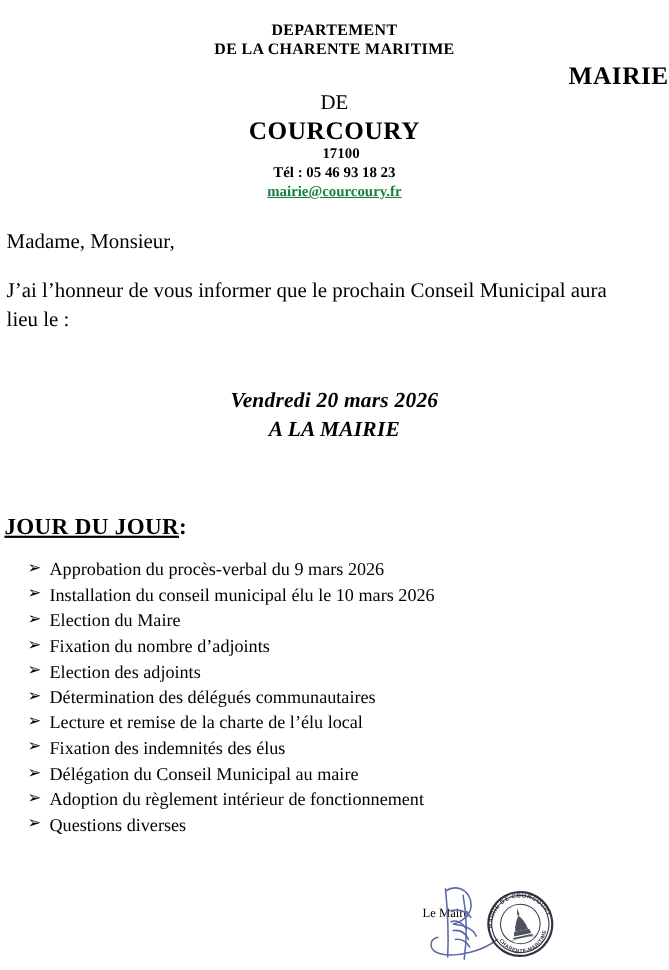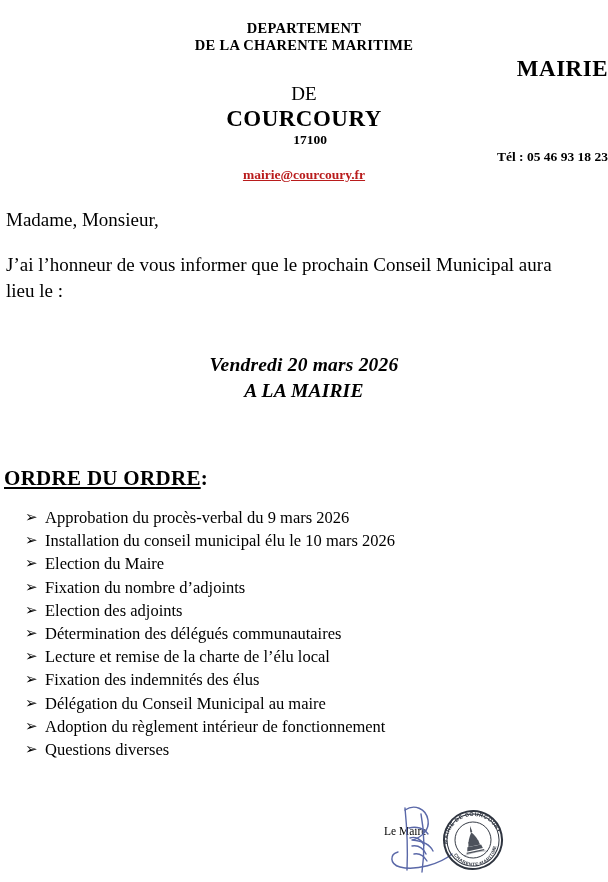--- a/index.html
+++ b/index.html
@@ -56,28 +56,27 @@
   .lh-postal {
     font-weight: bold;
     font-size: 13.5px;
     line-height: 16px;
     padding-left: 12px;
   }
   .lh-phone {
     font-weight: bold;
     font-size: 13.5px;
     line-height: 17px;
-    text-align: right;
   }
   .lh-email {
     font-weight: bold;
     font-size: 13.5px;
     line-height: 17px;
     text-decoration: underline;
-    color: #b91c1c;
+    color: #15803d;
     display: inline-block;
   }
 
   
   .body-block {
     padding-left: 6px;
     padding-right: 20px;
   }
   .salutation {
     font-size: 19px;
@@ -190,21 +189,21 @@
     <p class="salutation">Madame, Monsieur,</p>
     <p class="intro">J’ai l’honneur de vous informer que le prochain Conseil Municipal aura lieu le :</p>
   </section>
 
   <section class="meeting">
     <div>Vendredi 20 mars 2026</div>
     <div>A LA MAIRIE</div>
   </section>
 
   <section>
-    <div class="agenda-heading"><span class="underlined">ORDRE DU ORDRE</span><span class="colon">:</span></div>
+    <div class="agenda-heading"><span class="underlined">JOUR DU JOUR</span><span class="colon">:</span></div>
 
     <ul class="agenda-list">
       <li class="agenda-item">
         <span class="agenda-bullet">➢</span>
         <span>Approbation du procès-verbal du 9 mars 2026</span>
       </li>
       <li class="agenda-item">
         <span class="agenda-bullet">➢</span>
         <span>Installation du conseil municipal élu le 10 mars 2026</span>
       </li>

